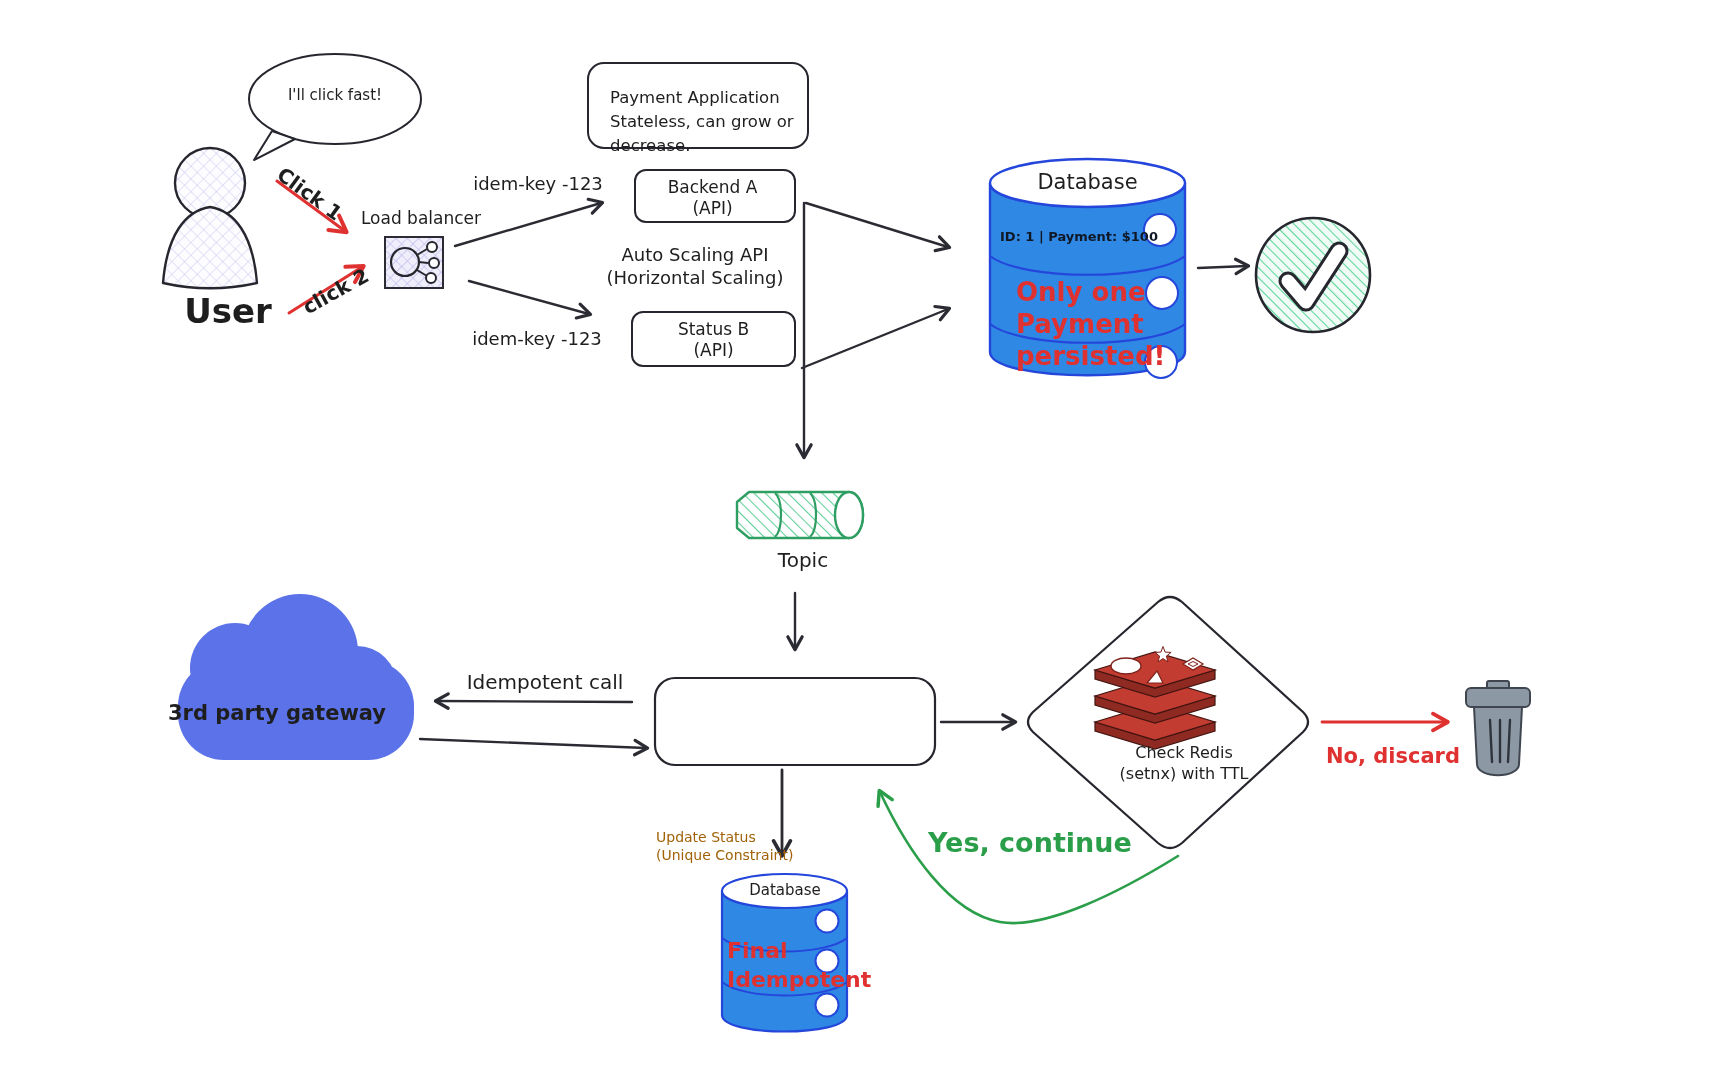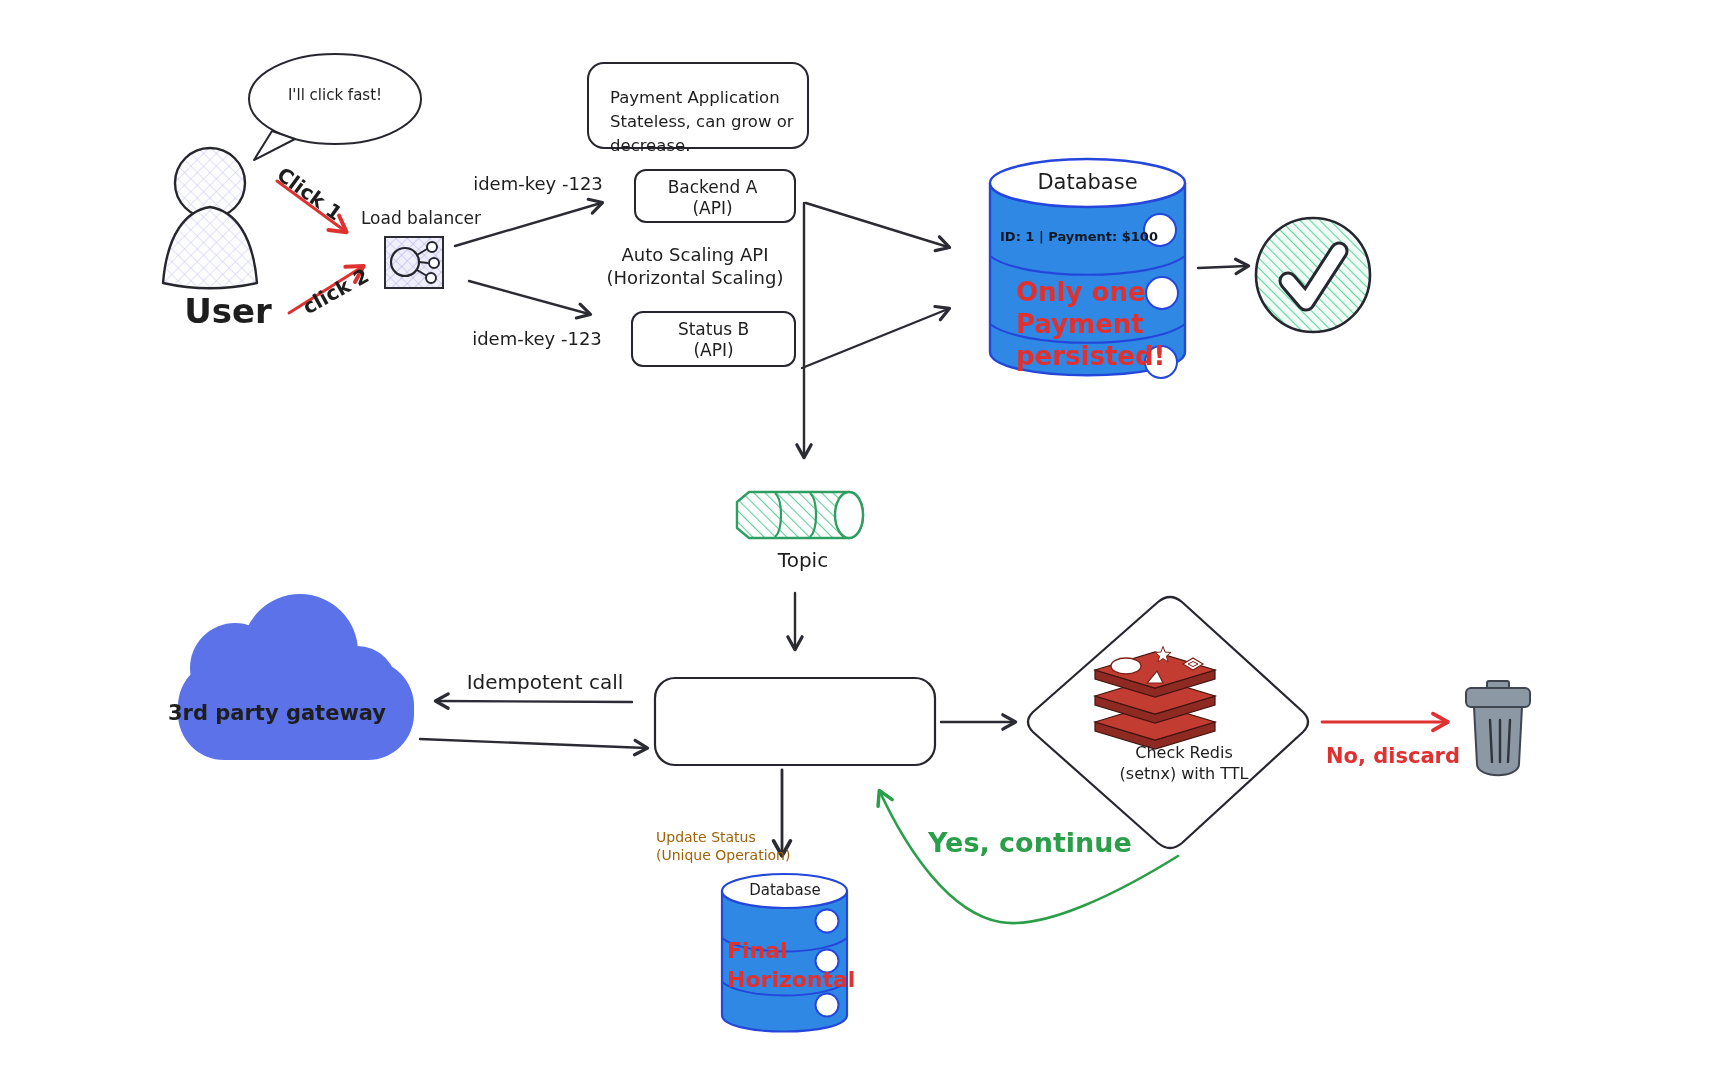--- a/index.html
+++ b/index.html
@@ -218,22 +218,22 @@
   <div>Check Redis</div>
   <div>(setnx) with TTL</div>
 </div>
 
 <div class="t c b red" style="left:1316px;top:744px;width:138px;font-size:21px;margin-left:8px;">No, discard</div>
 
 <div class="t c b green" style="left:928px;top:827px;width:164px;font-size:27px;">Yes, continue</div>
 
 <div class="t" style="left:656px;top:797px;font-size:14px;line-height:17.5px;color:#a16207;margin-top:32px;">
   <div>Update Status</div>
-  <div>(Unique Operation)</div>
+  <div>(Unique Constraint)</div>
 </div>
 
 <div class="t c" style="left:744px;top:882px;width:82px;font-size:15px;">Database</div>
 <div class="t b red" style="left:727px;top:936px;font-size:22px;line-height:29px;">
   <div>Final</div>
-  <div>Horizontal</div>
+  <div>Idempotent</div>
 </div>
 
 </div>
 
 </body></html>

